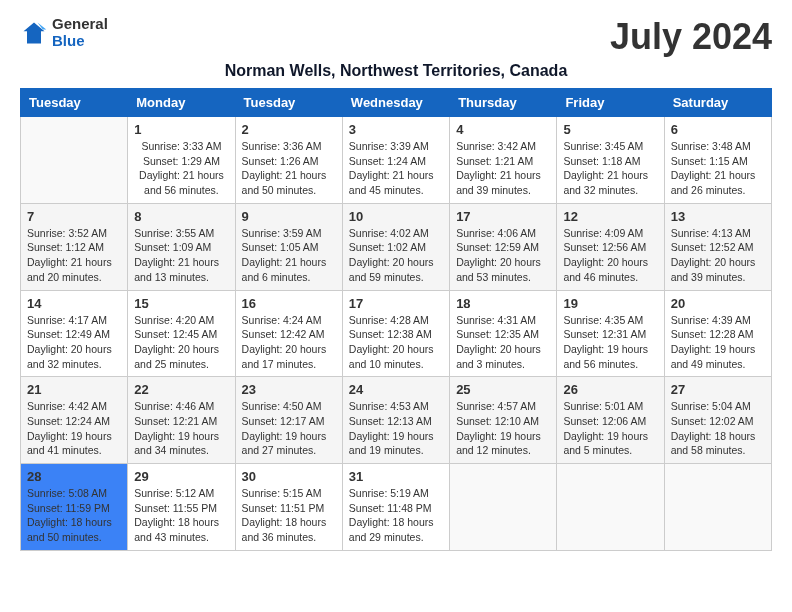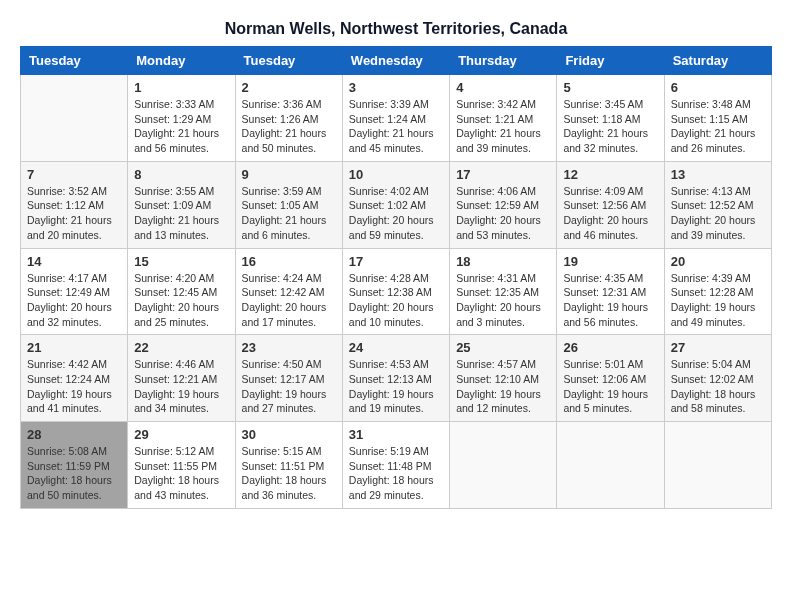--- a/index.html
+++ b/index.html
@@ -89,20 +89,32 @@
     .day-info {
       font-size: 10.5px;
       color: #333;
       line-height: 1.4;
     }
   </style>
 </head>
 <body>
 
 <div class="header-top">
+  <div class="logo">
+    <svg class="logo-icon" viewBox="0 0 32 32">
+      <rect x="0" y="0" width="32" height="32" fill="none"></rect>
+      <polygon points="16,4 28,14 24,14 24,28 8,28 8,14 4,14" fill="#1565c0"></polygon>
+      <polygon points="20,4 30,12 26,12" fill="#42a5f5"></polygon>
+    </svg>
+    <div class="logo-text">
+      <span class="logo-general">General</span>
+      <span class="logo-blue">Blue</span>
+    </div>
+  </div>
+  <div class="month-title">July 2024</div>
 </div>
 
 <div class="location-title">Norman Wells, Northwest Territories, Canada</div>
 
 <table class="calendar">
   <thead>
     <tr>
       <th>Tuesday</th>
       <th>Monday</th>
       <th>Tuesday</th>
@@ -110,21 +122,21 @@
       <th>Thursday</th>
       <th>Friday</th>
       <th>Saturday</th>
     </tr>
   </thead>
   <tbody id="calendar-body">
   <tr>
         <td class="empty" style="background-color: rgb(249, 249, 249);"></td>
         <td style="background-color: rgb(255, 255, 255);">
           <span class="day-num">1</span>
-          <div class="day-info" style="white-space: pre-line;">Sunrise: 3:33 AM
+          <div class="day-info" style="white-space: pre-line; text-align: center;">Sunrise: 3:33 AM
 Sunset: 1:29 AM
 Daylight: 21 hours
 and 56 minutes.</div>
         </td>
         <td style="background-color: rgb(255, 255, 255);">
           <span class="day-num">2</span>
           <div class="day-info" style="white-space: pre-line;">Sunrise: 3:36 AM
 Sunset: 1:26 AM
 Daylight: 21 hours
 and 50 minutes.</div>
@@ -305,21 +317,21 @@
         </td>
         <td style="background-color: rgb(245, 245, 245);">
           <span class="day-num">27</span>
           <div class="day-info" style="white-space: pre-line;">Sunrise: 5:04 AM
 Sunset: 12:02 AM
 Daylight: 18 hours
 and 58 minutes.</div>
         </td>
       </tr>
       <tr>
-        <td style="background-color: #a3a3a3;">
+        <td style="background-color: #3b82f6;">
           <span class="day-num">28</span>
           <div class="day-info" style="white-space: pre-line;">Sunrise: 5:08 AM
 Sunset: 11:59 PM
 Daylight: 18 hours
 and 50 minutes.</div>
         </td>
         <td style="background-color: rgb(255, 255, 255);">
           <span class="day-num">29</span>
           <div class="day-info" style="white-space: pre-line;">Sunrise: 5:12 AM
 Sunset: 11:55 PM

